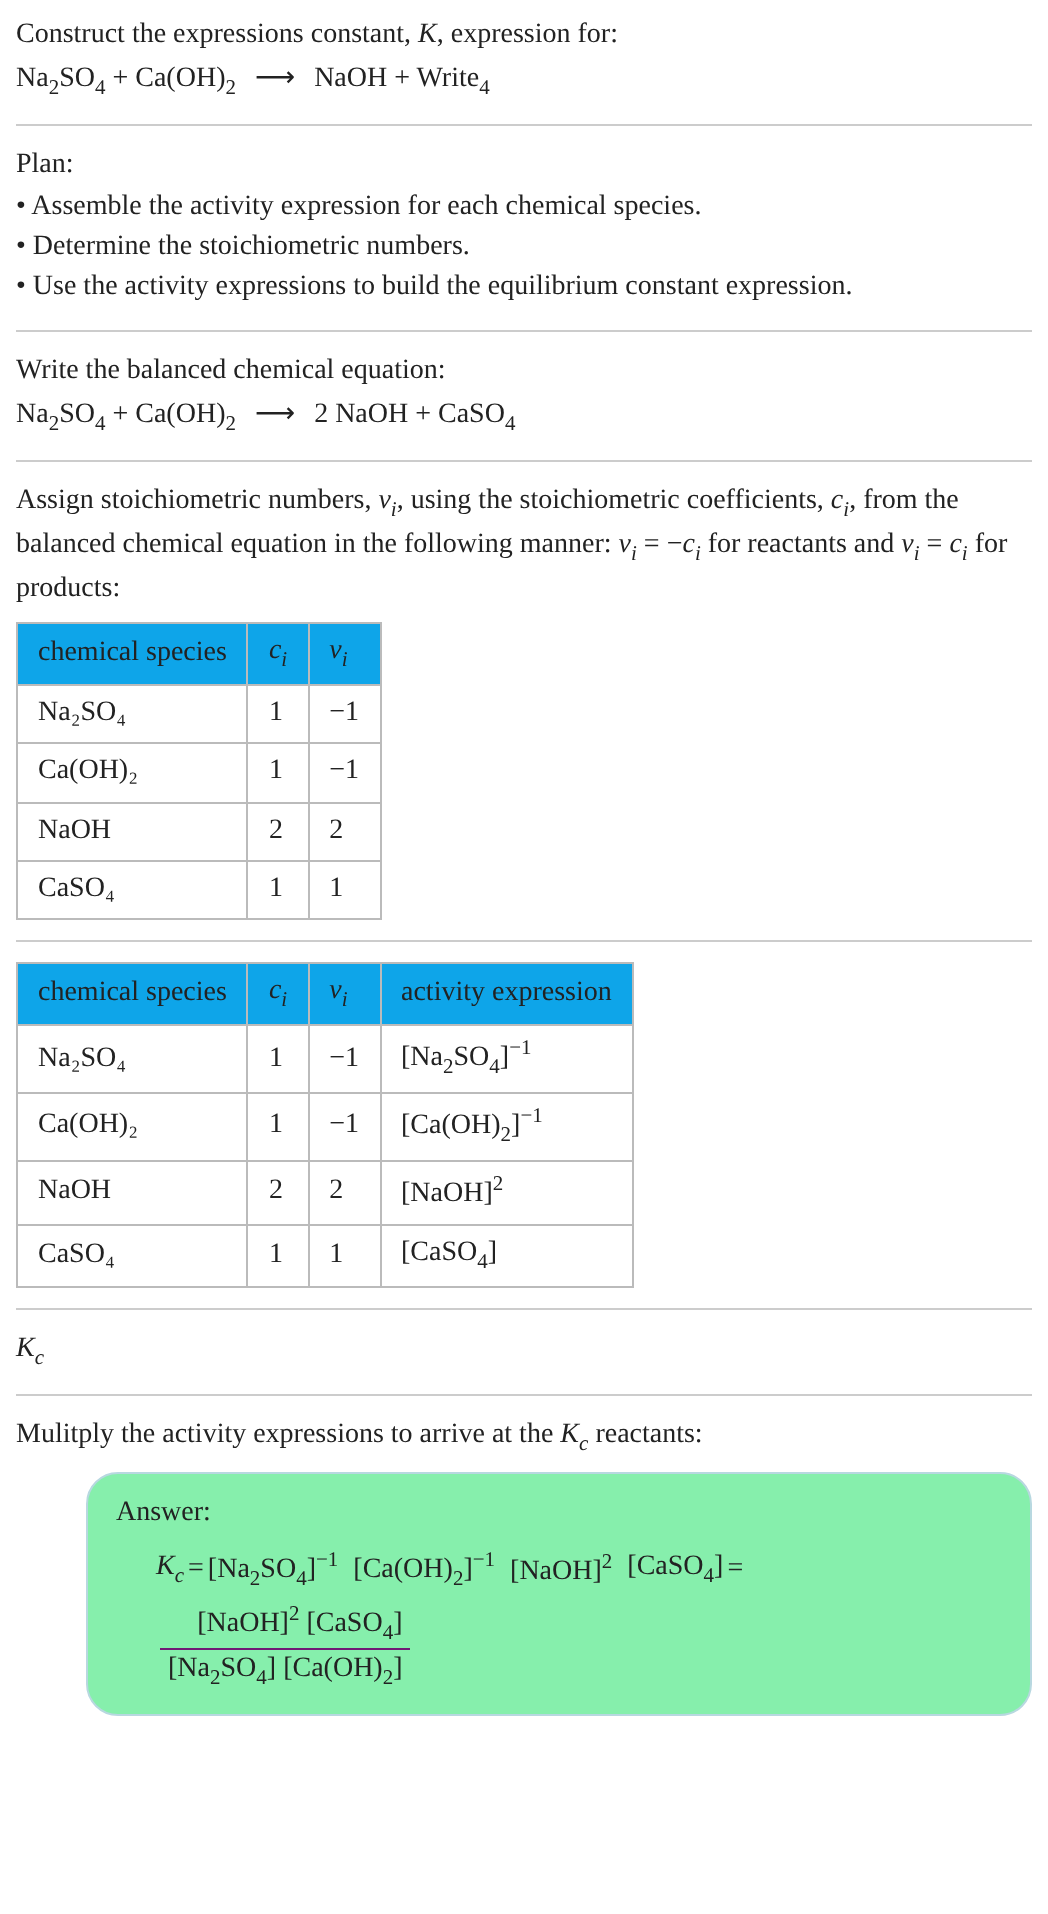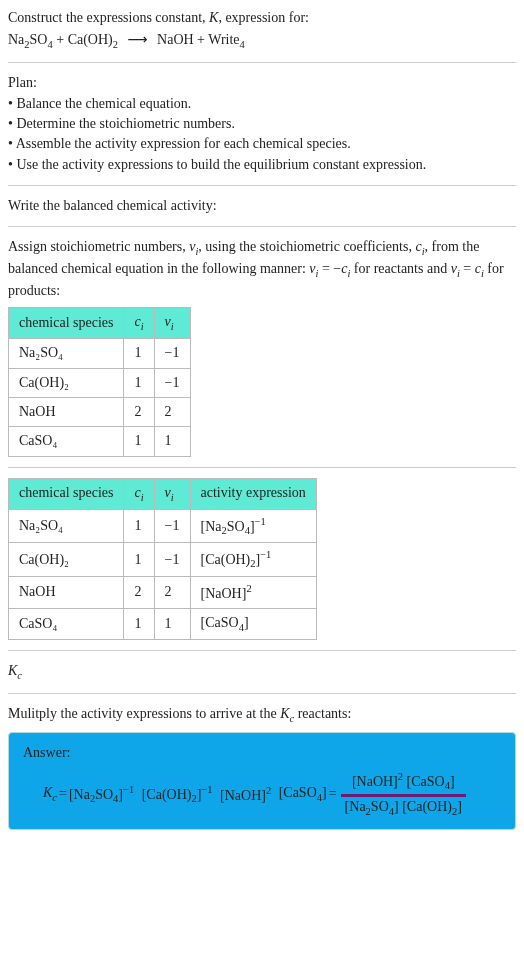--- a/index.html
+++ b/index.html
@@ -26,35 +26,36 @@
   table {
     border-collapse: collapse;
     margin: 6px 0;
   }
   th, td {
     border: 1px solid #bbb;
     padding: 4px 10px;
     text-align: left;
     font-weight: normal;
   }
-  th { background: #5eead4; }
+  th { background: #0ea5e9; }
   .answer-box {
-    background: #0ea5e9;
+    background: #86efac;
     border: 1px solid #b8d8e0;
-    border-radius: 4px;
+    border-radius: 16px;
     padding: 10px 14px;
     margin-top: 6px;
+    margin-left: 35px;
   }
   .frac {
     display: inline-block;
     vertical-align: middle;
     text-align: center;
     margin: 0 2px;
   }
-  .frac .num { display:block; border-bottom:3px solid #701a75; padding:0 4px; }
+  .frac .num { display:block; border-bottom:1px solid #701a75; padding:0 4px;text-align:right; }
   .frac .den { display:block; padding:0 4px;font-family:Liberation Serif, serif; }
   .eq-line { margin: 2px 0; }
   .arrow { padding: 0 6px; }
   .bullet { padding-left: 0; }
   .bullet-line { margin: 0; }
   .answer-label { margin-bottom: 6px; }
   .kc-line { display:flex; align-items:center; flex-wrap:wrap; gap:2px; padding-left:20px;}
 </style>
 </head>
 <body>
@@ -68,31 +69,35 @@
     <span class="arrow">⟶</span>
     <span><span>NaOH + Write</span><span class="sub">4</span></span>
   </div>
 </div>
 
 <hr class="sep">
 
 <div class="section">
   <div>Plan:</div>
   <div class="bullet">
-    <p class="bullet-line">• Balance the chemical equation.</p>
+    <p class="bullet-line">• Assemble the activity expression for each chemical species.</p>
     <p class="bullet-line">• Determine the stoichiometric numbers.</p>
-    <p class="bullet-line">• Assemble the activity expression for each chemical species.</p>
     <p class="bullet-line">• Use the activity expressions to build the equilibrium constant expression.</p>
   </div>
 </div>
 
 <hr class="sep">
 
 <div class="section">
-  <div>Write the balanced chemical activity:</div>
+  <div>Write the balanced chemical equation:</div>
+  <div class="eq-line">
+    <span><span>Na</span><span class="sub">2</span><span>SO</span><span class="sub">4</span></span><span><span> + Ca(OH)</span><span class="sub">2</span></span>
+    <span class="arrow">⟶</span>
+    <span><span>2 NaOH + CaSO</span><span class="sub">4</span></span>
+  </div>
 </div>
 
 <hr class="sep">
 
 <div class="section">
   <div>
     <span>Assign stoichiometric numbers, </span><span class="ital">ν</span><span class="sub ital">i</span><span>, using the stoichiometric coefficients, </span><span class="ital">c</span><span class="sub ital">i</span><span>, from the balanced chemical equation in the following manner: </span><span class="ital">ν</span><span class="sub ital">i</span><span> = −</span><span class="ital">c</span><span class="sub ital">i</span><span> for reactants and </span><span class="ital">ν</span><span class="sub ital">i</span><span> = </span><span class="ital">c</span><span class="sub ital">i</span><span> for products:</span>
   </div>
   <table>
     <tbody>

